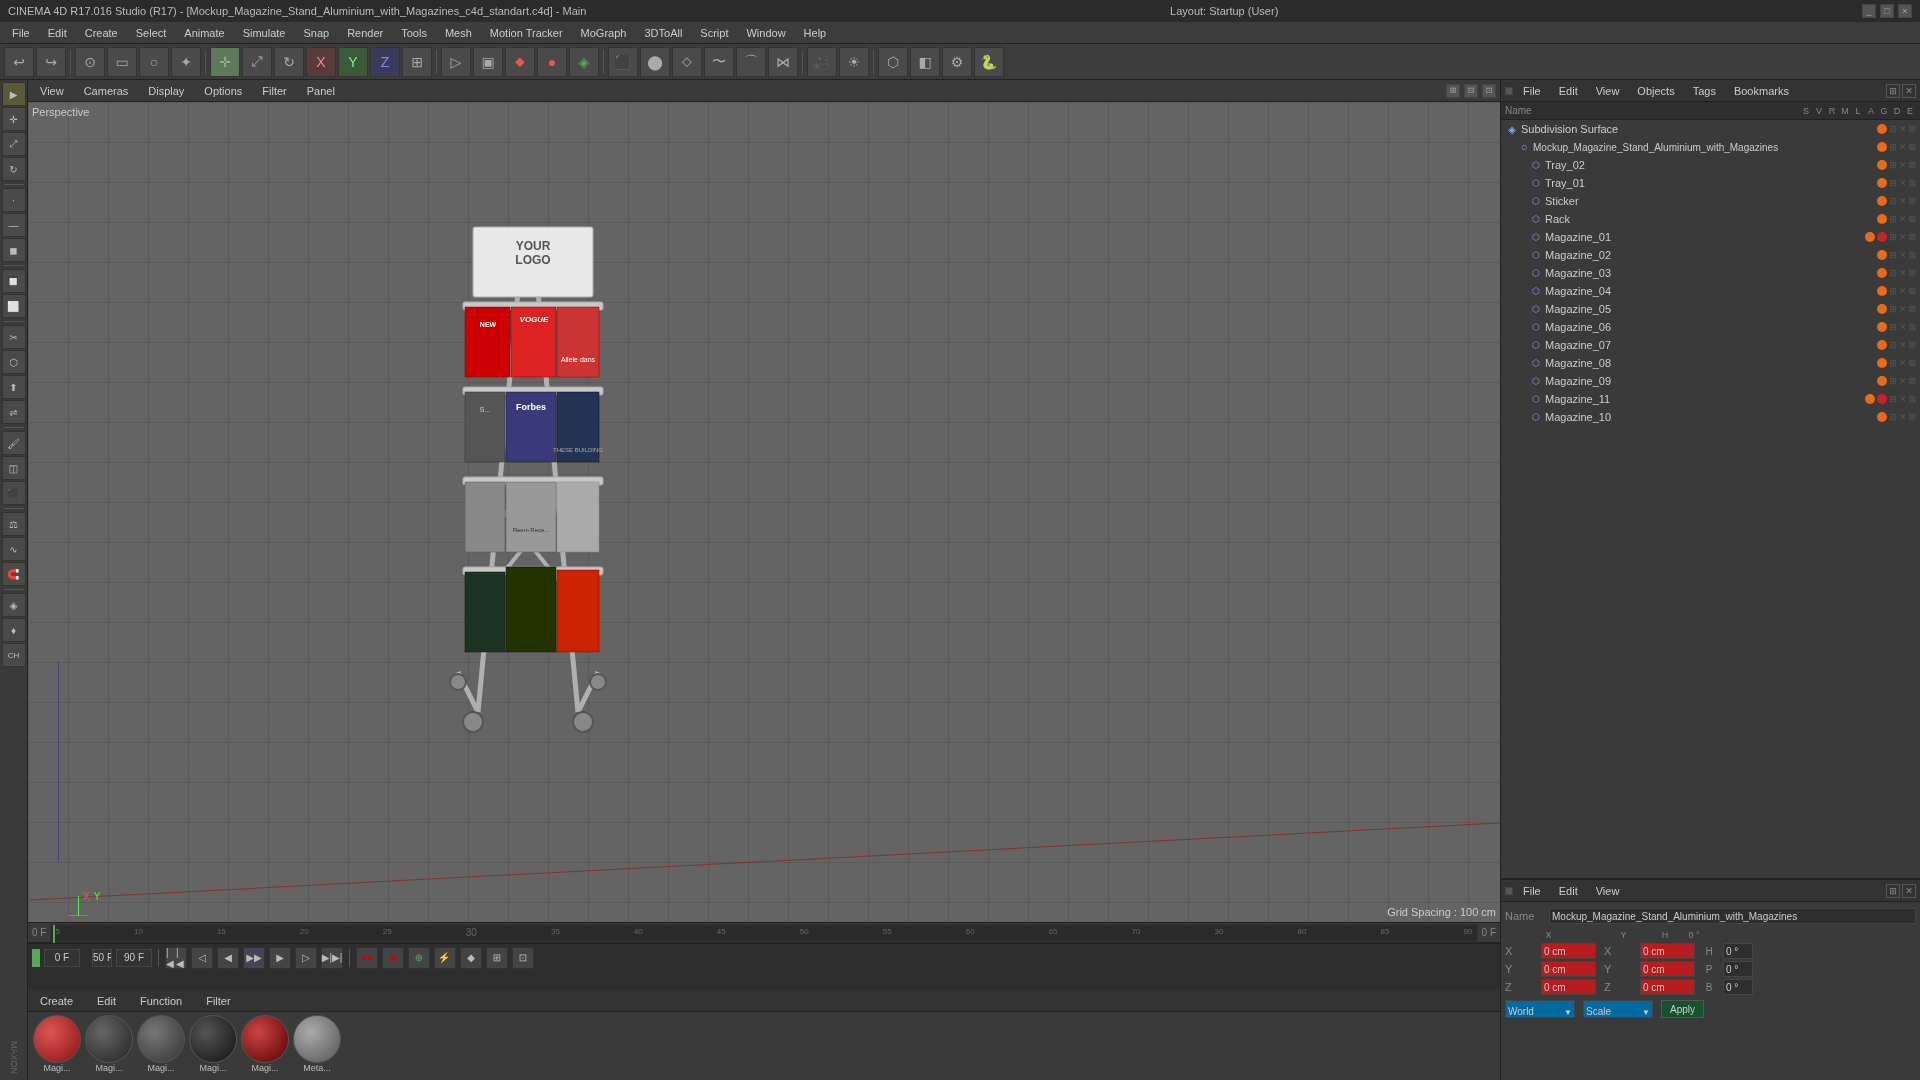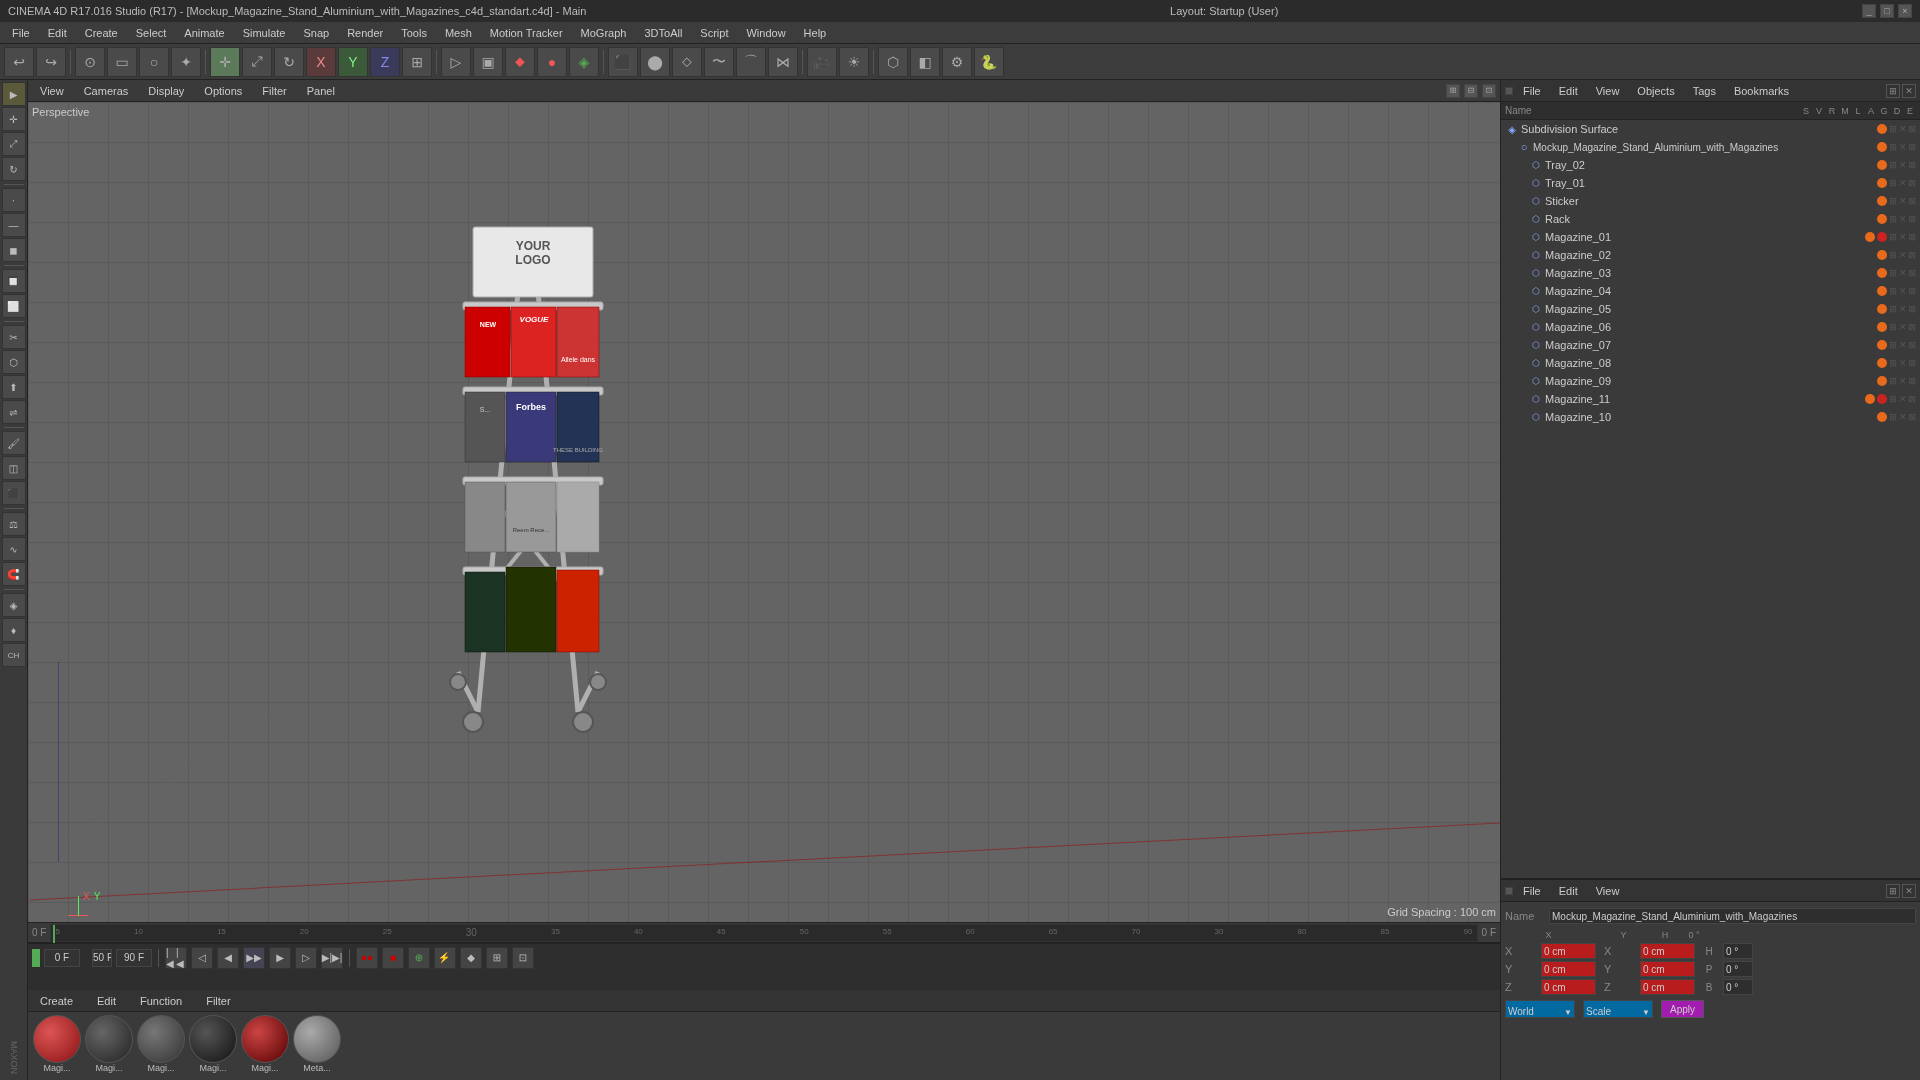--- a/index.html
+++ b/index.html
@@ -80,21 +80,21 @@
     #attr-manager-toolbar { height: 22px; background: #333; display: flex; align-items: center; padding: 0 4px; gap: 2px; border-bottom: 1px solid #222; }
     #attr-content { flex: 1; background: #3a3a3a; padding: 4px; }
     .attr-name-row { height: 20px; display: flex; align-items: center; gap: 4px; margin-bottom: 4px; }
     .attr-name-label { color: #888; font-size: 11px; width: 40px; }
     .attr-name-val { flex: 1; height: 16px; background: #2e2e2e; border: 1px solid #444; color: #ccc; font-size: 10px; padding: 0 2px; display: flex; align-items: center; }
     .coord-row { display: flex; align-items: center; gap: 4px; height: 18px; }
     .coord-label { color: #888; font-size: 11px; width: 12px; }
     .coord-input { width: 55px; height: 16px; background: #b91c1c; border: 1px solid #444; color: #ccc; font-size: 10px; padding: 0 2px; display: flex; align-items: center; margin-left: 20px; }
     .coord-input2 { width: 30px; height: 16px; background: #2e2e2e; border: 1px solid #444; color: #ccc; font-size: 10px; padding: 0 2px; display: flex; align-items: center; }
     .attr-dropdown { height: 18px; background: #0369a1; border: 1px solid #444; color: #ccc; font-size: 10px; padding: 0 2px; display: flex; align-items: flex-end; width: 70px; }
-    .attr-btn { height: 18px; background: #a21caf; border: 1px solid #555; color: #ccc; font-size: 10px; padding: 0 8px; cursor: pointer; display: flex; align-items: center; }
+    .attr-btn { height: 18px; background: #14532d; border: 1px solid #555; color: #ccc; font-size: 10px; padding: 0 8px; cursor: pointer; display: flex; align-items: center; }
     .attr-bottom-row { display: flex; align-items: center; gap: 8px; margin-top: 4px; }
     .play-btn::before { content: '▶'; }
     .first-btn::before { content: '|◀'; }
     .last-btn::before { content: '▶|'; }
     .record-btn { color: #c00; }
     .record-btn::before { content: '●'; }
   </style>
 </head>
 <body>
 

